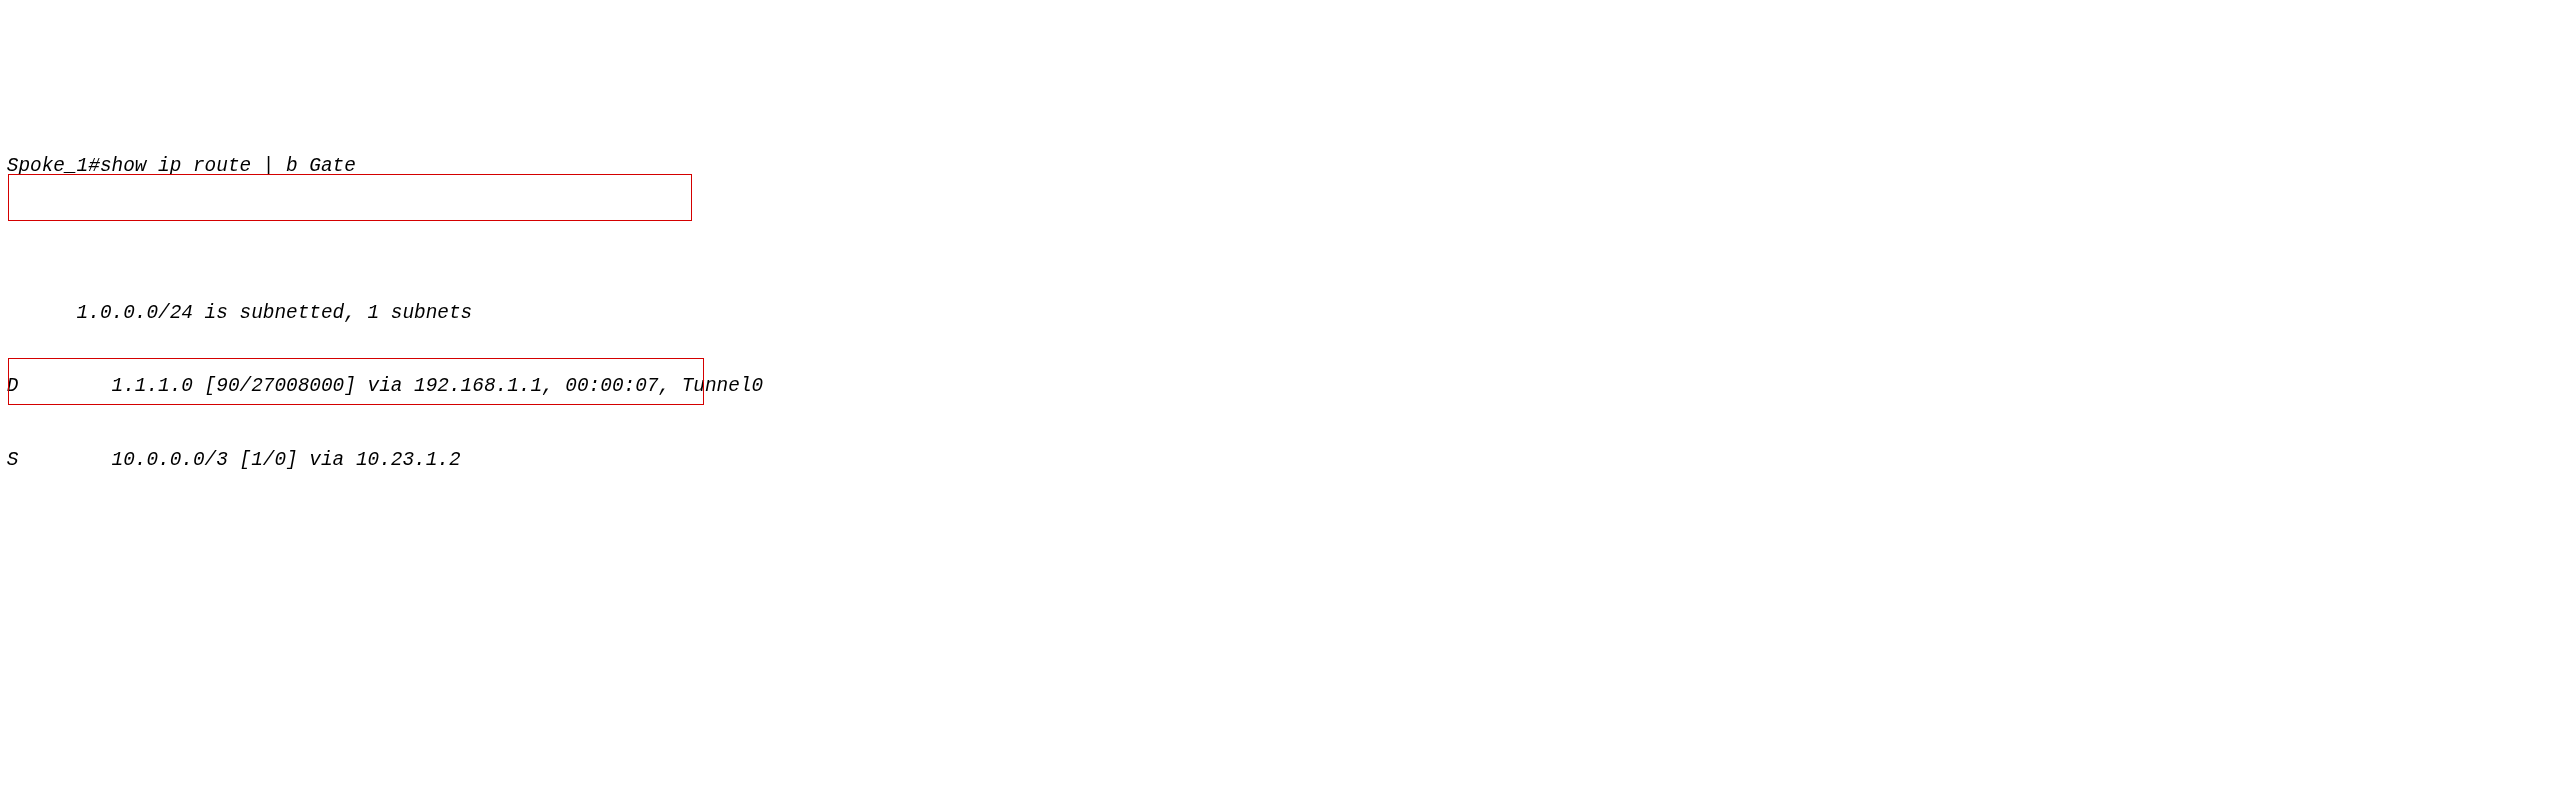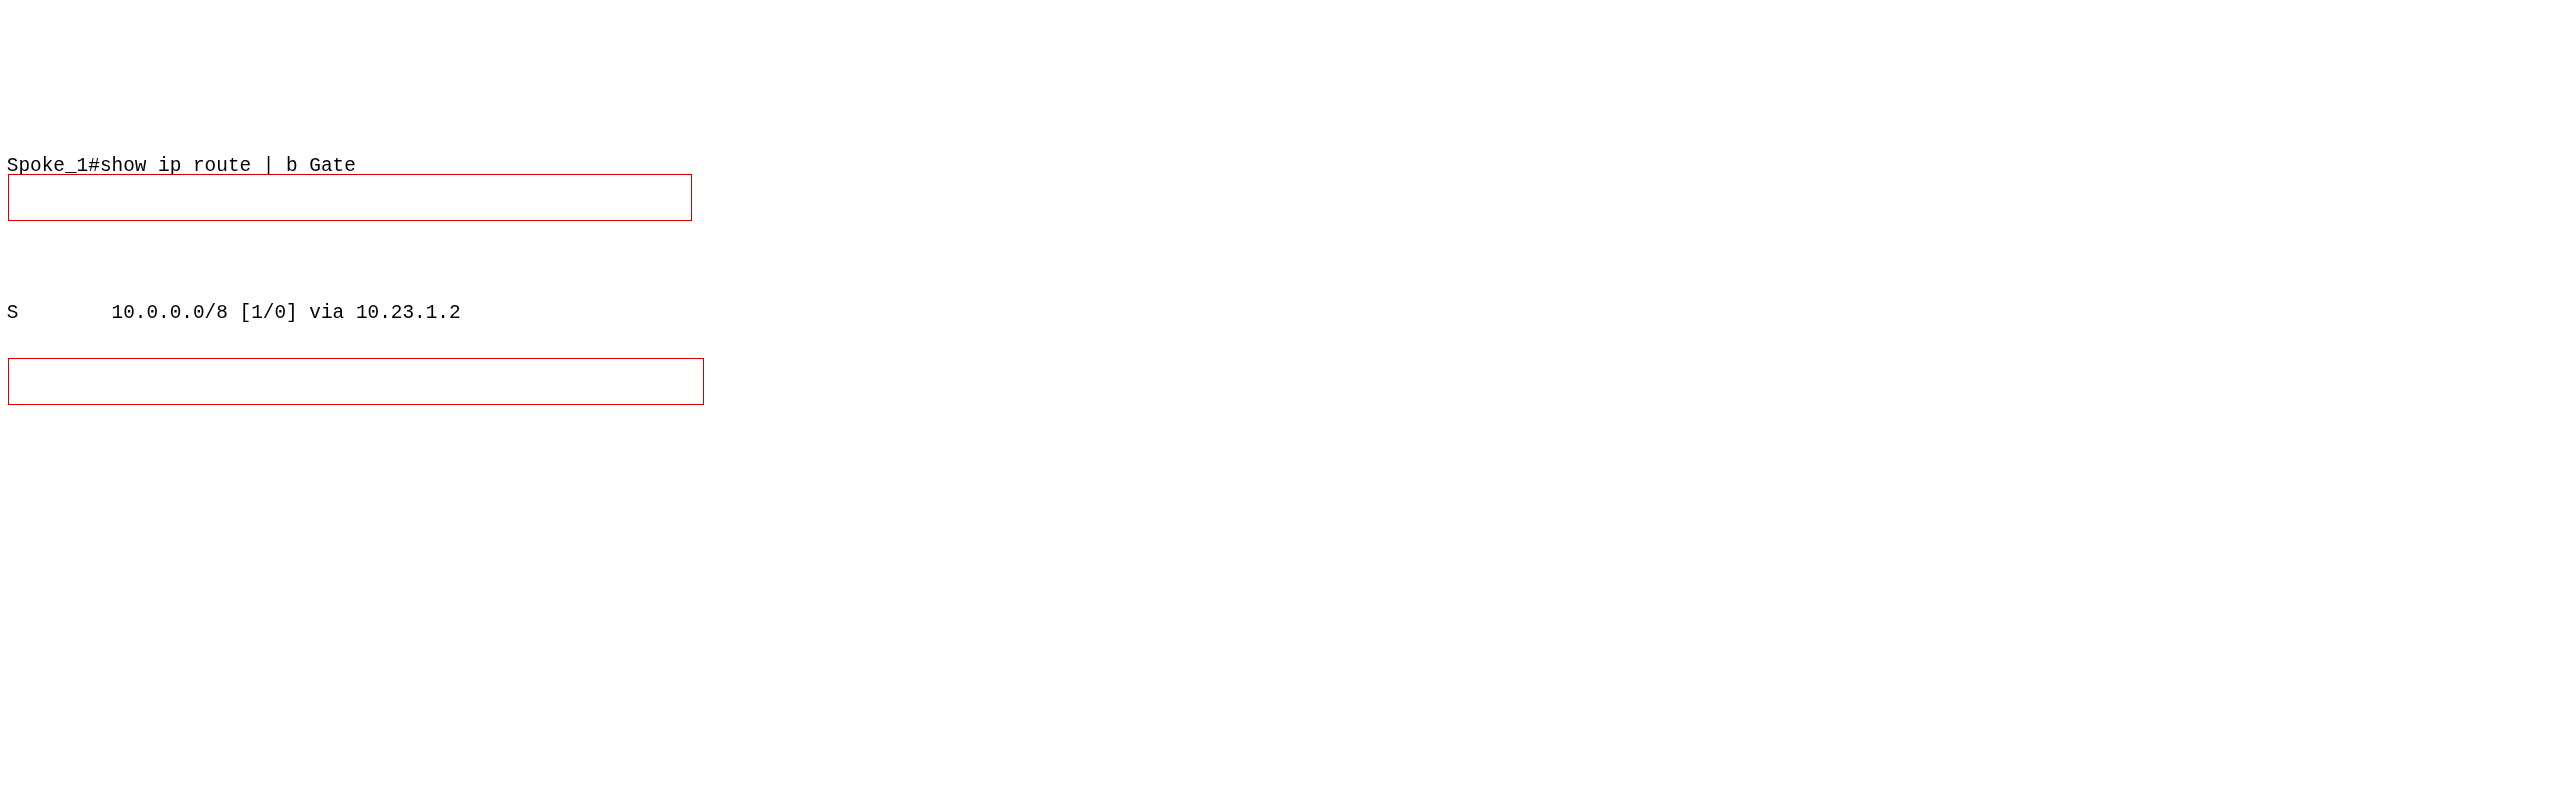--- a/index.html
+++ b/index.html
@@ -11,37 +11,40 @@
       background: #ffffff;
       color: #000000;
       white-space: pre;
     }
     .terminal {
       position: relative;
     }
     .line {
       display: block;
       position: relative;
+      font-style: italic;
     }
     .highlight-box {
       position: absolute;
       border: 1.7px solid #d40000;
       pointer-events: none;
       box-sizing: border-box;
     }
   </style>
 </head>
 <body>
 
 
 
 <div class="terminal">
   <span class="line">Spoke_1#show ip route | b Gate</span>
   <span class="line"> </span>
-  <span class="line">S        10.0.0.0/8 [1/0] via 10.23.1.2</span>
+  <span class="line">      1.0.0.0/24 is subnetted, 1 subnets</span>
+  <span class="line">D        1.1.1.0 [90/27008000] via 192.168.1.1, 00:00:07, Tunnel0</span>
+  <span class="line">S        10.0.0.0/3 [1/0] via 10.23.1.2</span>
   
   
   
   
   
   
   
   
 
   <div class="highlight-box" style="left:0.8px; top:69px; width:684px; height:47px;"></div>

